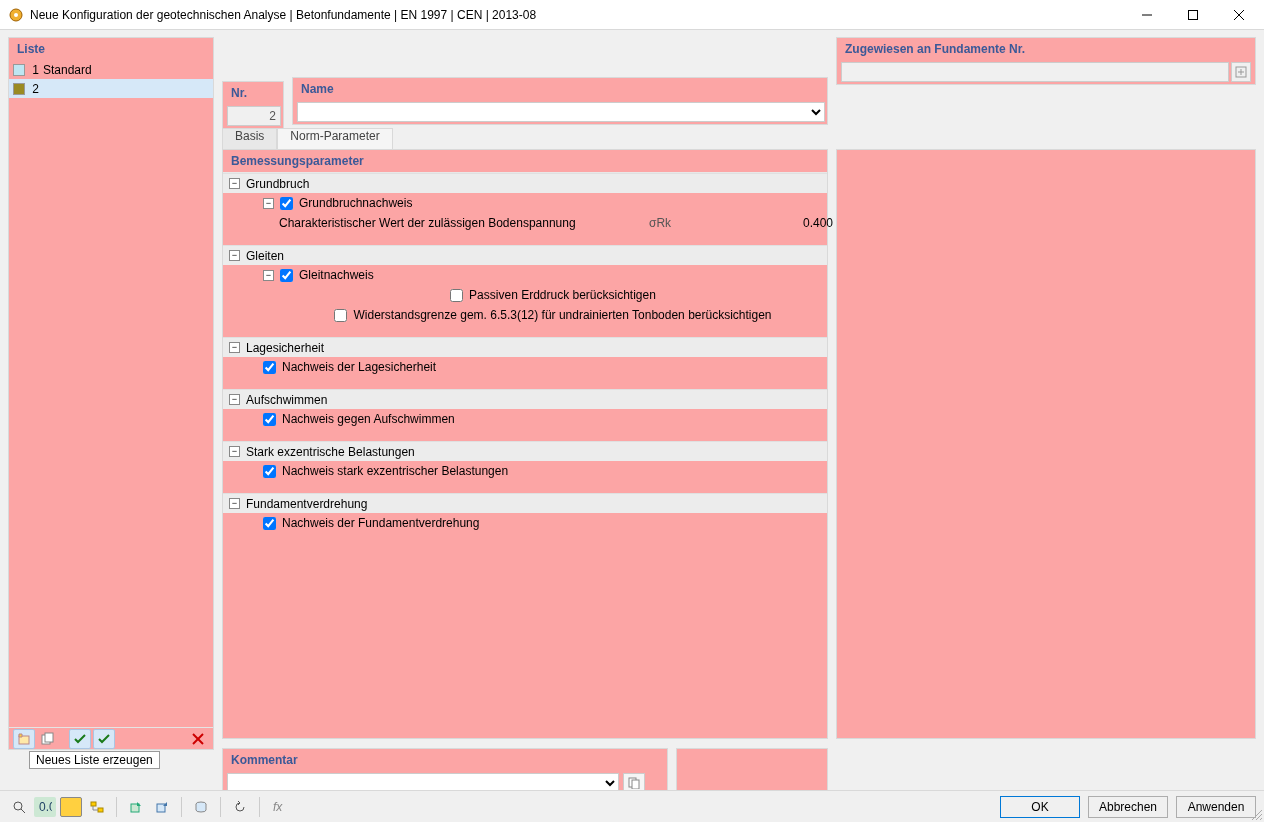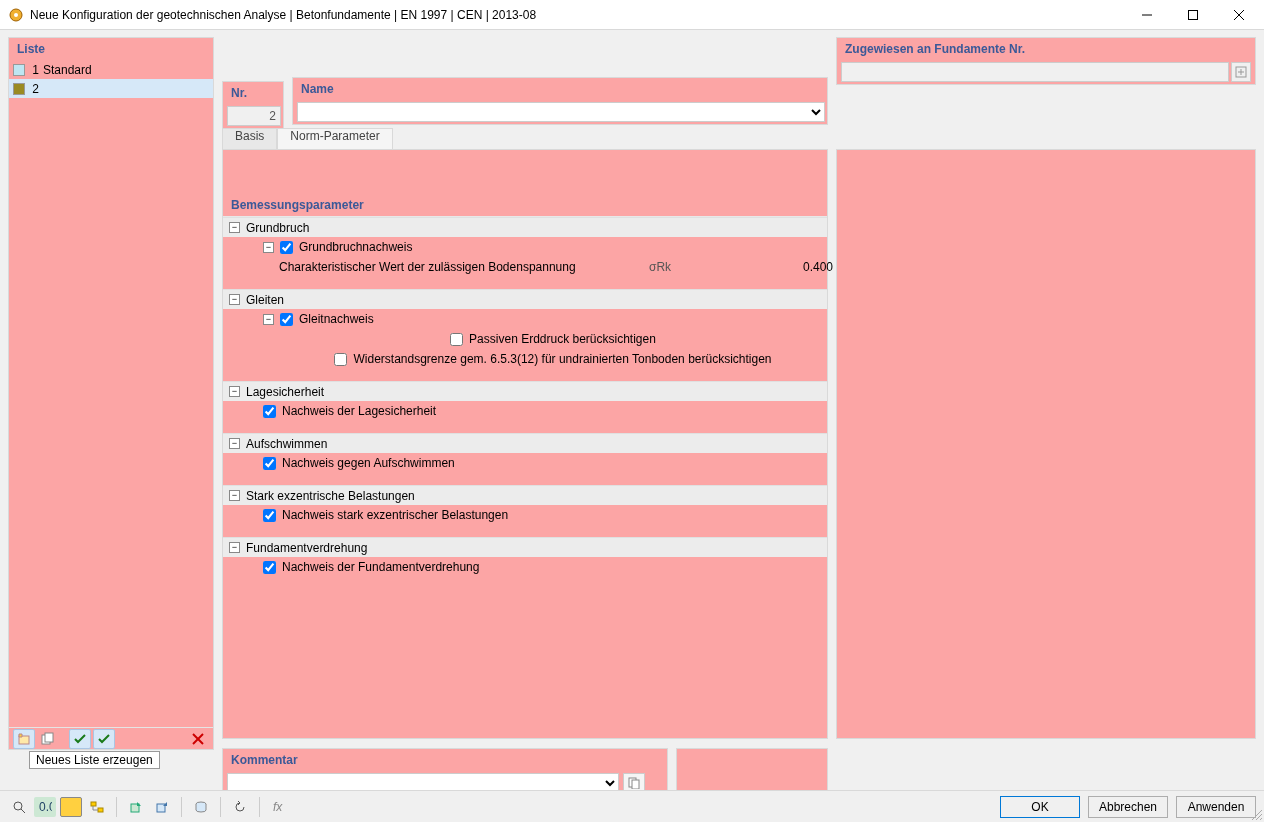--- a/index.html
+++ b/index.html
@@ -40,21 +40,21 @@
 .zuge-panel input { position: absolute; top: 24px; left: 4px; width: 388px; height: 20px; border: 1px solid #ccc; background: #f0f0f0; }
 .zuge-btn { position: absolute; top: 24px; right: 4px; width: 20px; height: 20px; border: 1px solid #ccc; background: #f0f0f0; display:flex;align-items:center;justify-content:center; }
 
 
 .tabs { position: absolute; top: 98px; left: 222px; height: 22px; display: flex; }
 .tab { padding: 0 12px; border: 1px solid #d9d9d9; border-bottom: none; background: #f5f5f5; color: #444; }
 .tab.active { background: #e8e8e8; }
 
 
 .params { top: 119px; left: 222px; width: 606px; height: 590px; border-top: 1px solid #d9d9d9; }
-.section-title { color: #3b5998; font-weight: 600; padding: 4px 8px; border-bottom: 1px solid #e8e8e8; margin-top: 44px; }
+.section-title { color: #3b5998; font-weight: 600; padding: 4px 8px; border-bottom: 1px solid #e8e8e8; }
 .group-hdr { height: 20px; background: #ececec; display: flex; align-items: center; padding-left: 6px; gap: 6px; border-top: 1px solid #e0e0e0; }
 .expander { width: 11px; height: 11px; border: 1px solid #888; display: inline-flex; align-items: center; justify-content: center; font-size: 9px; line-height: 1; background: #fff; }
 .body-row { height: 20px; display: flex; align-items: center; padding-left: 24px; gap: 6px; }
 .body-row.sub { padding-left: 40px; }
 .body-row.subsub { padding-left: 56px; justify-content: center; }
 input[type=checkbox] { width: 13px; height: 13px; }
 .val-row { display: grid; grid-template-columns: 370px 110px 80px 46px; align-items: center; height: 20px; padding-left: 56px; }
 .val-row .sym { color: #555; }
 .val-row .num { text-align: right; padding-right: 6px; }
 .val-row .unit { }

